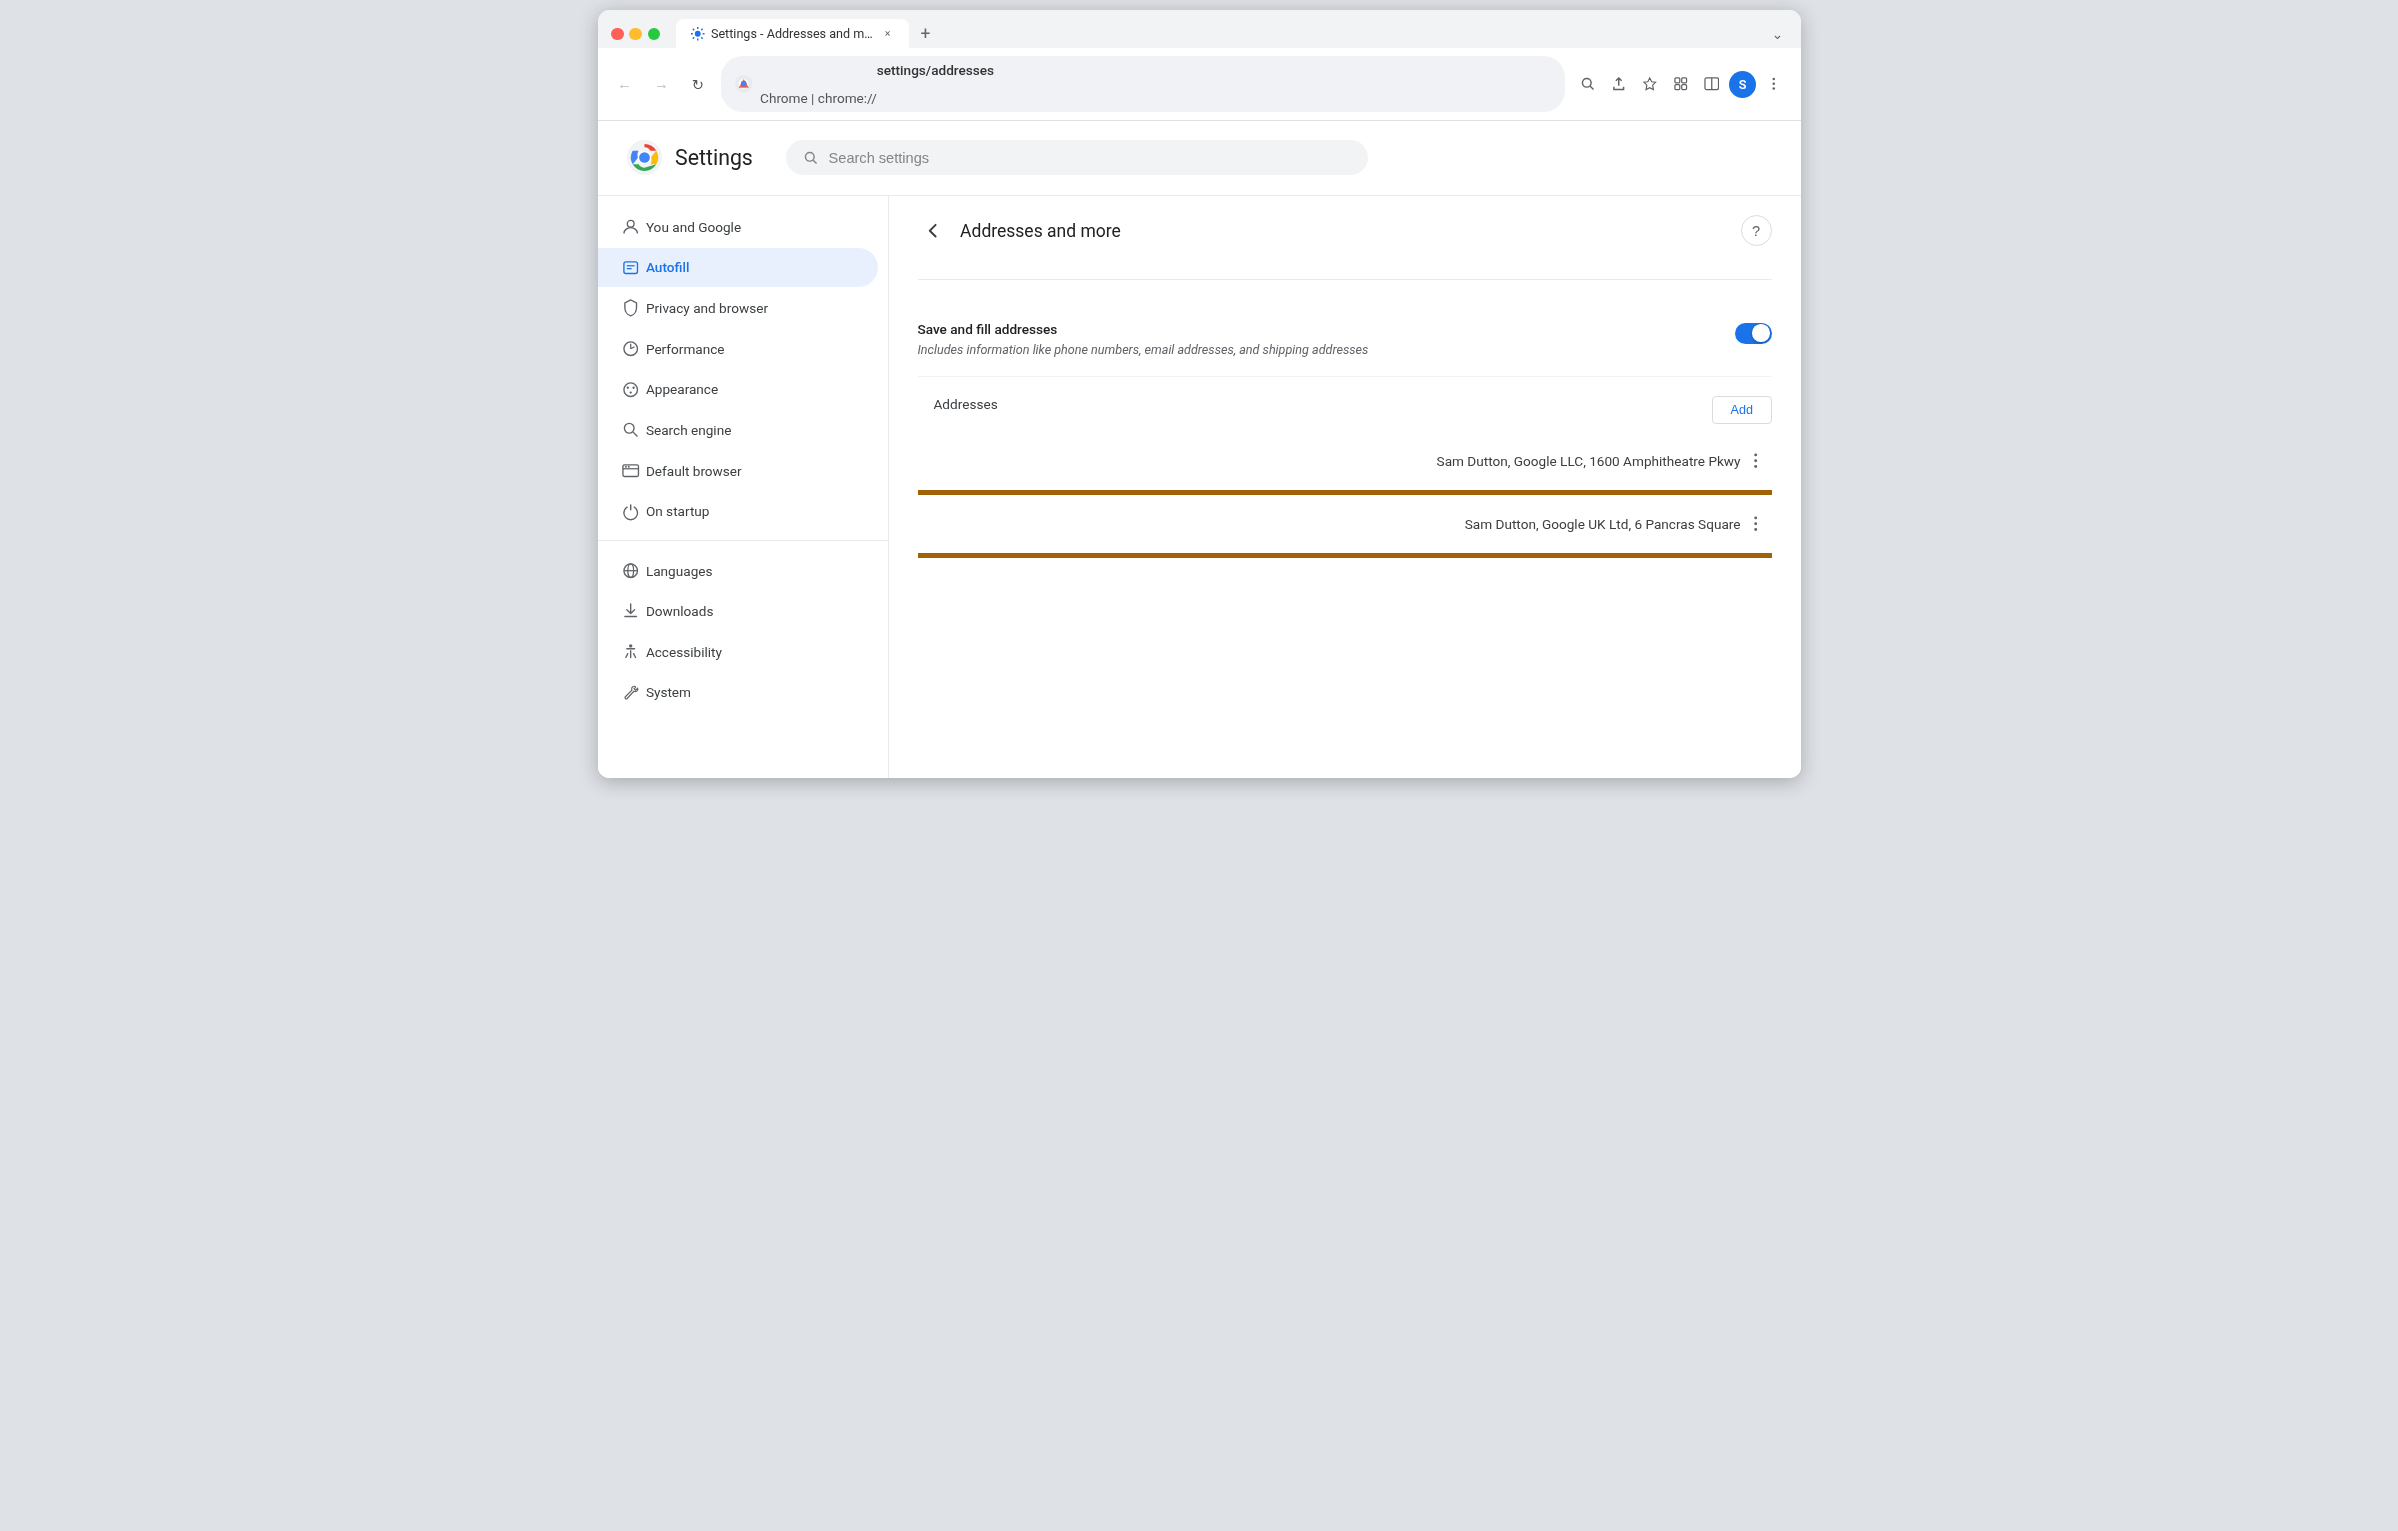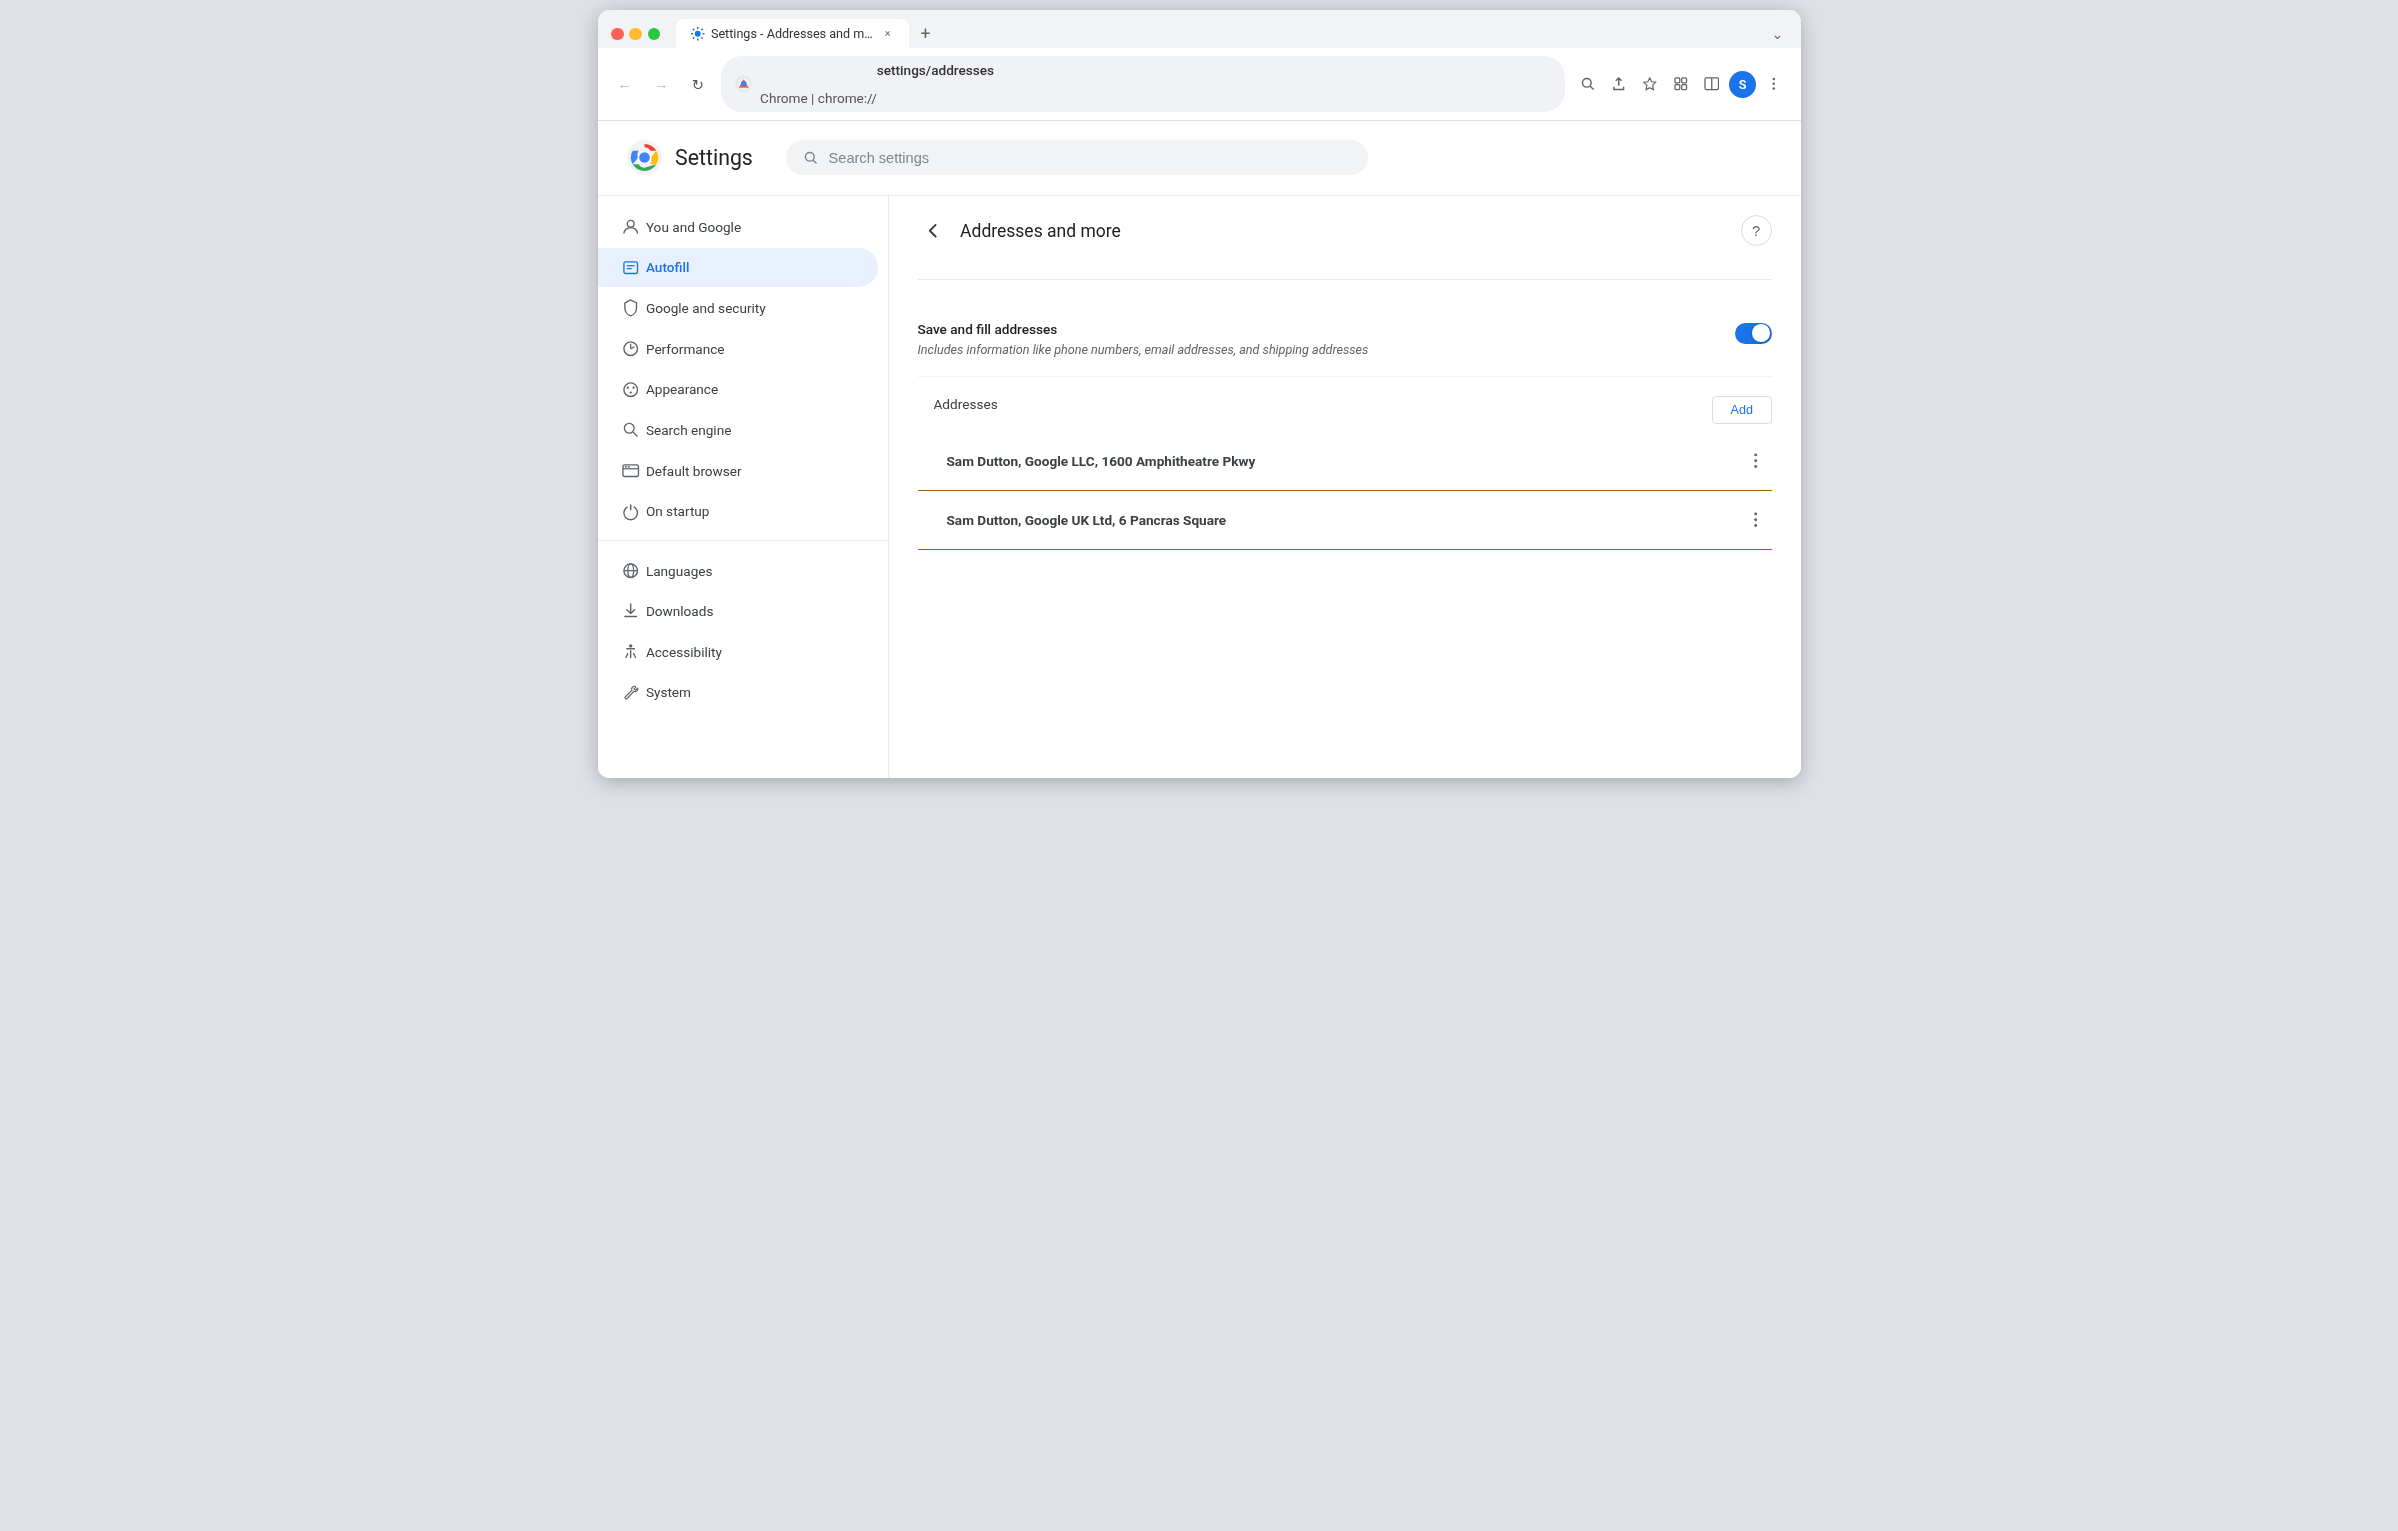--- a/index.html
+++ b/index.html
@@ -74,21 +74,21 @@
     .setting-desc { font-size: 12.6px; color: #5f6368; line-height: 1.4; font-style: italic; }
     .toggle { width: 37px; height: 21.3px; border-radius: 10.7px; background: #1a73e8; position: relative; cursor: pointer; flex-shrink: 0; margin-top: 1.9px; }
     .toggle-thumb { width: 17.5px; height: 17.5px; border-radius: 50%; background: white; position: absolute; top: 1.9px; right: 1.9px; box-shadow: 0 1px 2.9px rgba(0,0,0,0.3); transition: right 0.2s; }
 
     
     .addresses-section { margin-top: 19.4px; }
     .addresses-header { display: flex; align-items: flex-start; justify-content: space-between; margin-bottom: 7.8px; margin-left: 16px; }
     .addresses-label { font-size: 13.6px; color: #3c4043; font-weight: 400; }
     .add-btn { padding: 5.8px 17.5px; border: 1px solid #dadce0; border-radius: 3.9px; background: white; color: #1a73e8; font-size: 12.6px; font-weight: 500; cursor: pointer; }
 
-    .address-item { display: flex; align-items: center; justify-content: space-between; padding: 13.6px 0 13.6px 29px; border-bottom: 1px solid #a16207; font-weight: bold; }
+    .address-item { display: flex; align-items: center; justify-content: flex-end; padding: 13.6px 0 13.6px 29px; border-bottom: 5px solid #a16207; }
     .address-text-val { font-size: 13.6px; color: #3c4043; }
     .more-btn { width: 31px; height: 31px; border-radius: 50%; display: flex; align-items: center; justify-content: center; cursor: pointer; color: #5f6368; font-size: 17.5px; border: none; background: transparent; }
 
     
     svg { display: block; }
 
     
     .chrome-logo-wrapper { position: relative; width: 35px; height: 35px; }
   </style>
 </head>
@@ -247,21 +247,21 @@
           </div>
           <span class="sidebar-label">Autofill</span>
         </div>
 
         <div class="sidebar-item">
           <div class="sidebar-icon">
             <svg width="19.4" height="19.4" viewBox="0 0 20 20" fill="none">
               <path d="M10 2L4 5v5c0 4 2.67 7.5 6 8.5C13.33 17.5 16 14 16 10V5L10 2Z" stroke="#5f6368" stroke-width="1.4"></path>
             </svg>
           </div>
-          <span class="sidebar-label">Google and security</span>
+          <span class="sidebar-label">Privacy and browser</span>
         </div>
 
         <div class="sidebar-item">
           <div class="sidebar-icon">
             <svg width="19.4" height="19.4" viewBox="0 0 20 20" fill="none">
               <circle cx="10" cy="10" r="7" stroke="#5f6368" stroke-width="1.4"></circle>
               <path d="M10 10 L10 5" stroke="#5f6368" stroke-width="1.3"></path>
               <path d="M10 10 L14 8" stroke="#5f6368" stroke-width="1.3"></path>
             </svg>
           </div>

